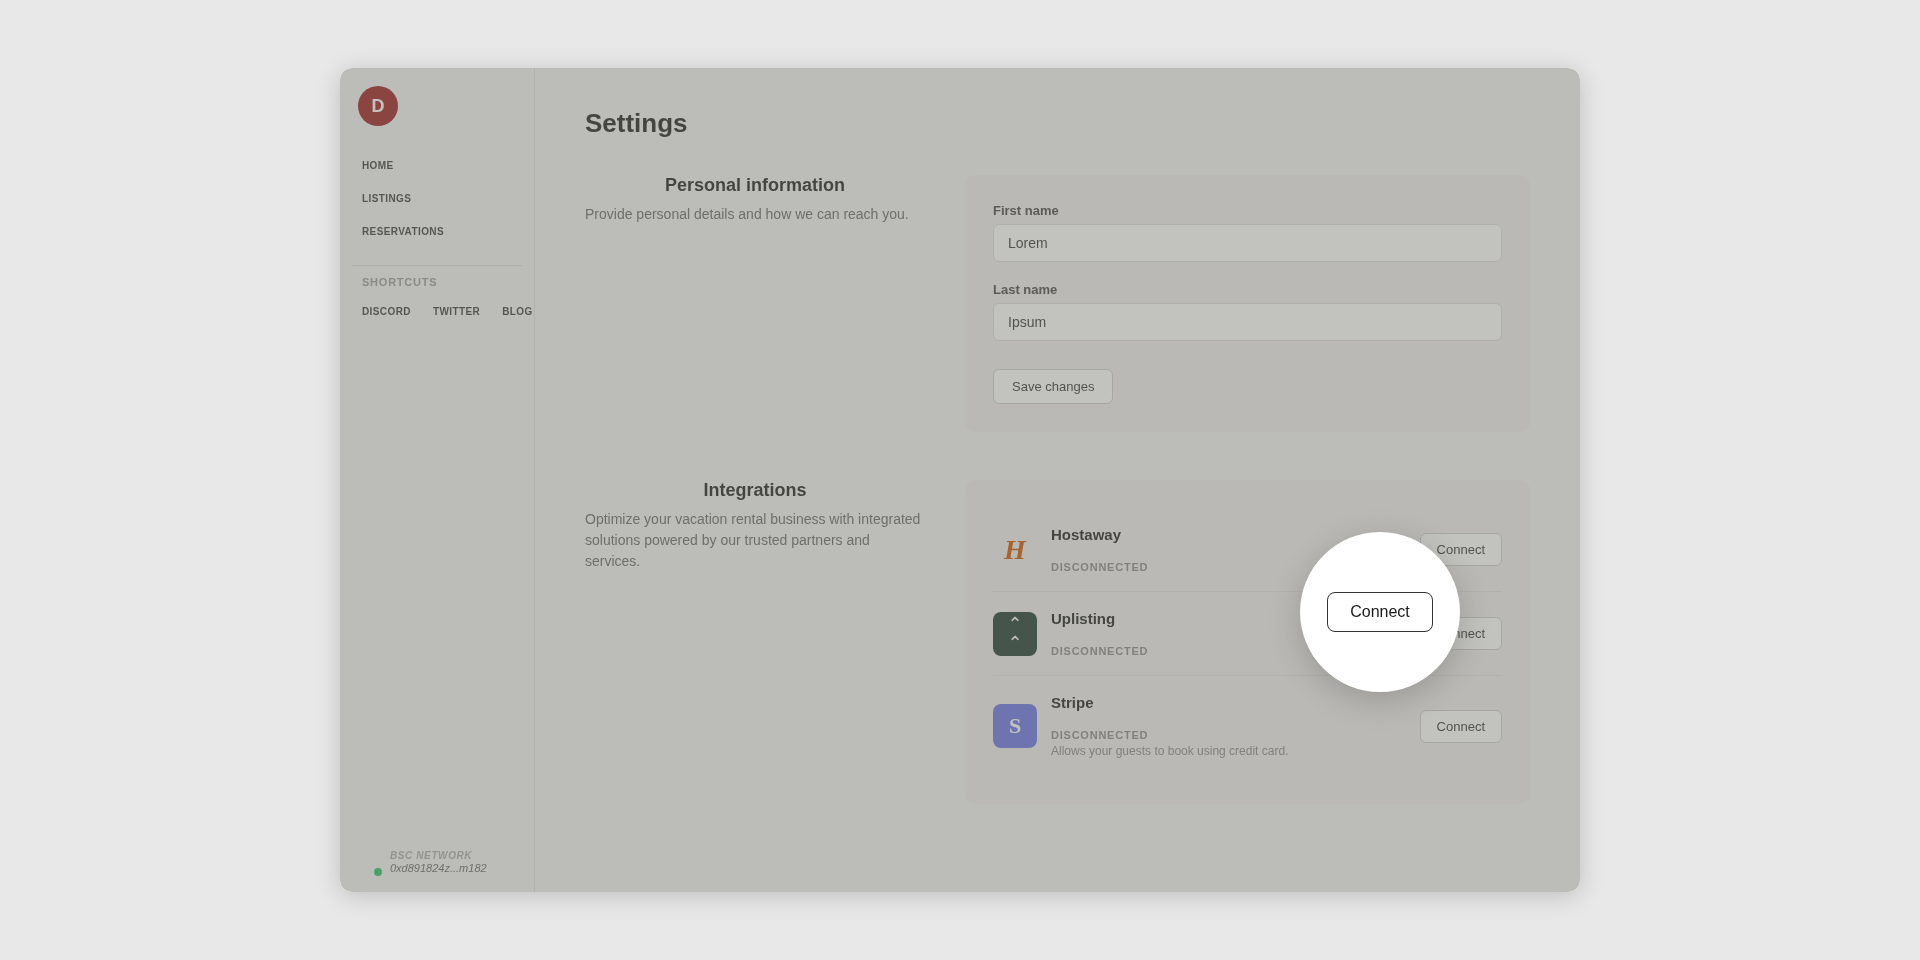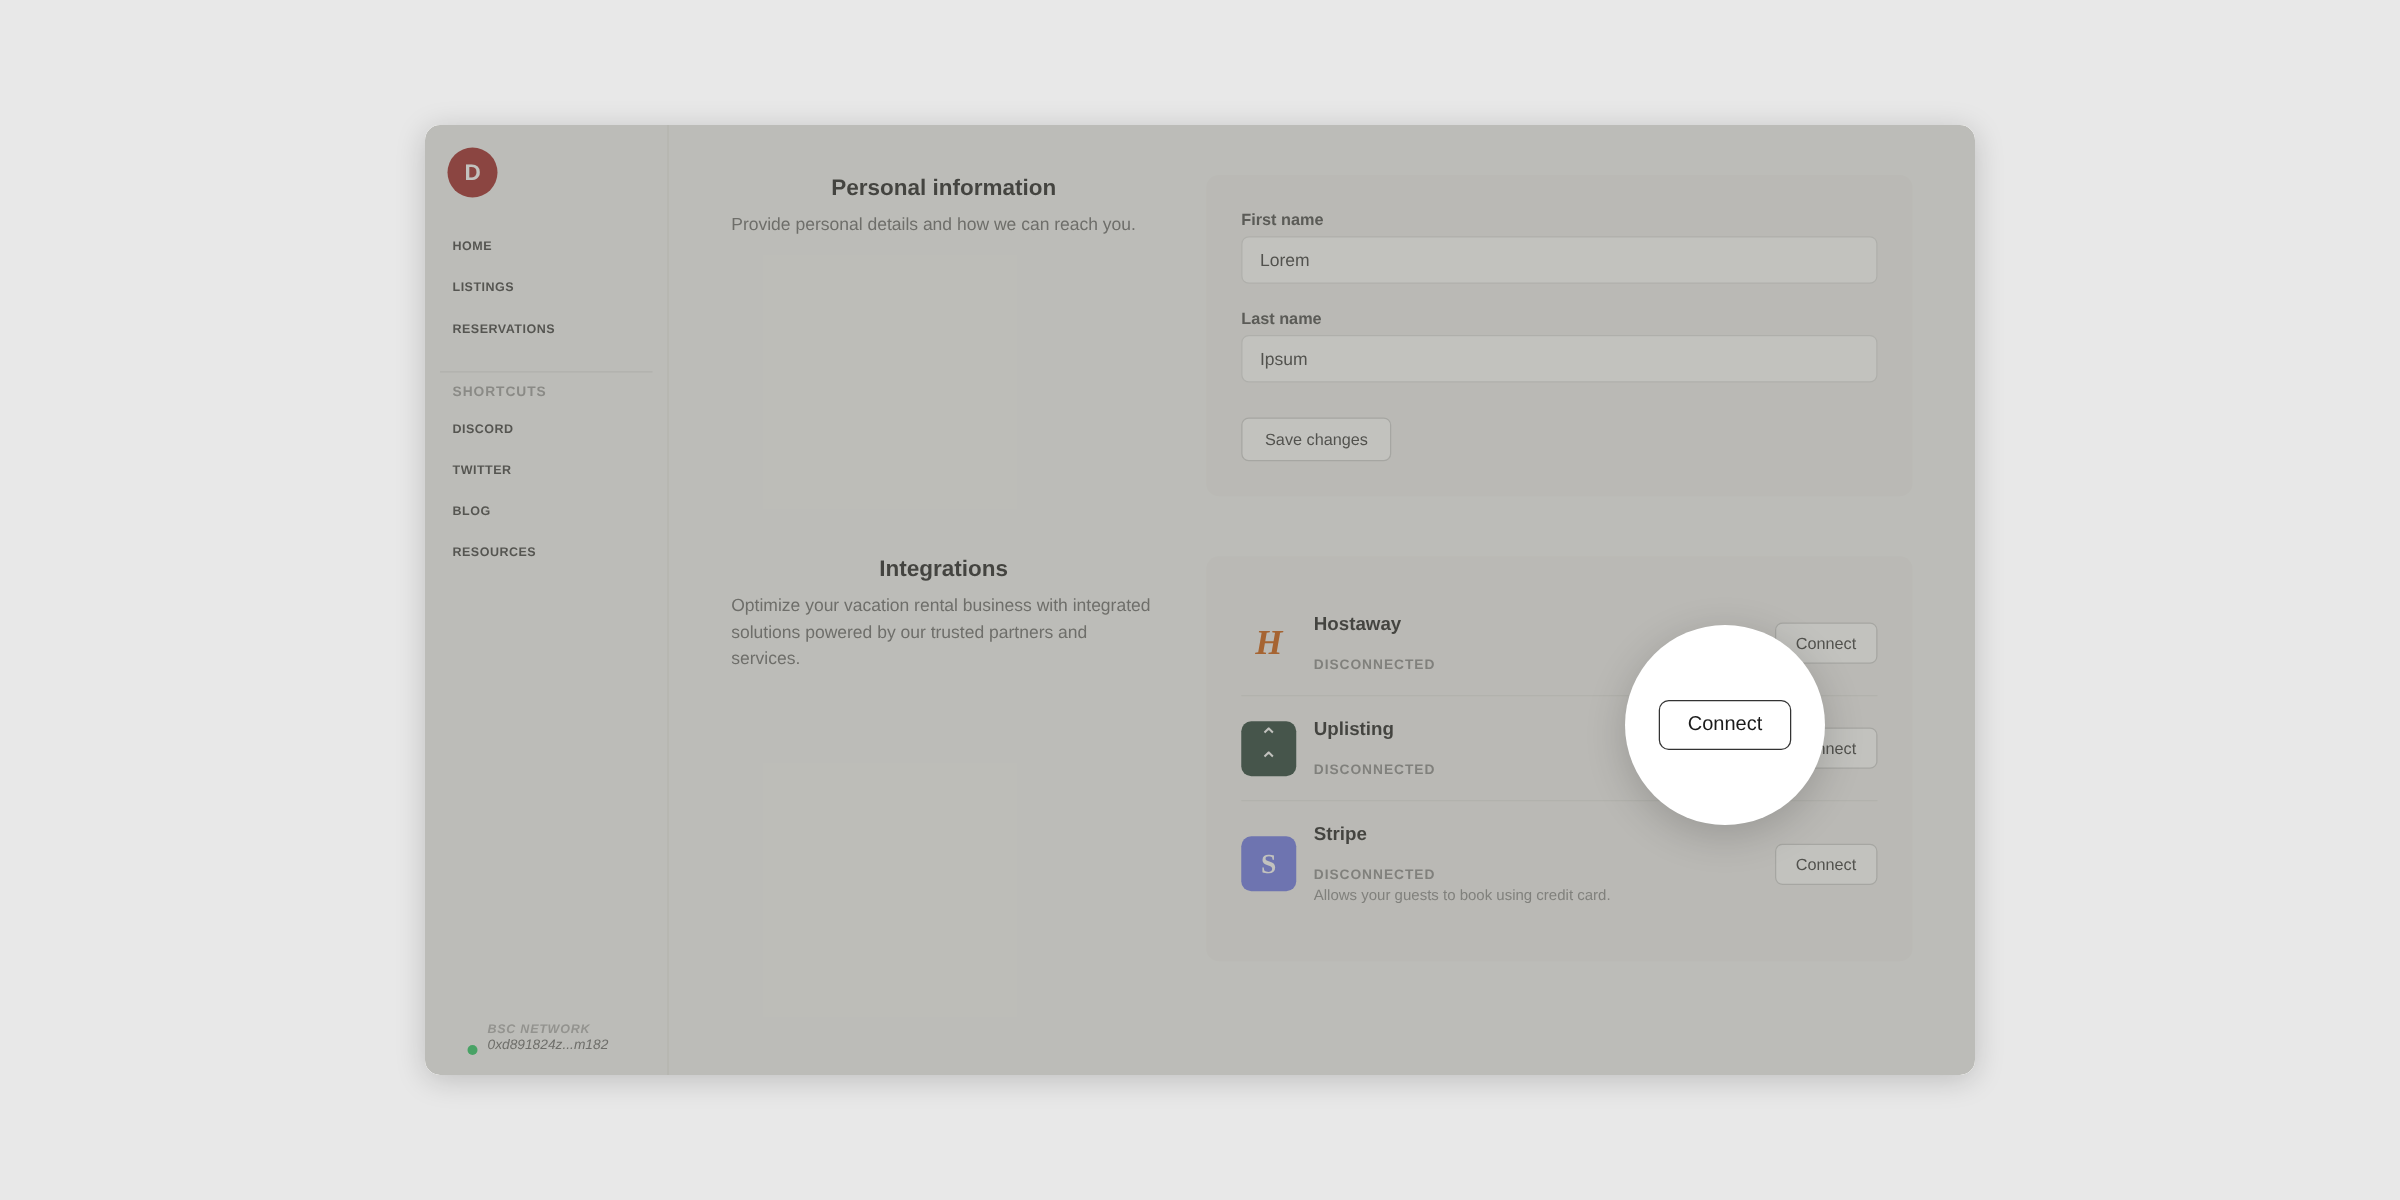--- a/index.html
+++ b/index.html
@@ -77,21 +77,21 @@
       font-size: 11px;
       font-weight: 600;
       letter-spacing: 0.07em;
       color: #999;
       padding: 0 22px 8px 22px;
       text-transform: uppercase;
     }
 
     .sidebar-shortcuts {
       display: flex;
-      flex-direction: column;
+      flex-direction: row;
       gap: 2px;
       padding: 0 12px;
     }
 
     .sidebar-footer {
       margin-top: auto;
       padding: 16px 34px;
       display: flex;
       align-items: flex-end;
       gap: 8px;
@@ -370,20 +370,21 @@
     <div class="sidebar-footer">
       <div class="status-dot"></div>
       <div>
         <div class="sidebar-footer-label">BSC Network</div>
         <div class="sidebar-footer-text">0xd891824z...m182</div>
       </div>
     </div>
   </div>
 
   <div class="main-content">
+    <h1 class="page-title">Settings</h1>
 
     <div class="settings-section">
       <div class="section-description">
         <div class="section-title">Personal information</div>
         <div class="section-subtitle">Provide personal details and how we can reach you.</div>
       </div>
       <div class="section-card">
         <div class="form-group">
           <label class="form-label">First name</label>
           <input type="text" class="form-input" value="Lorem" style="">

